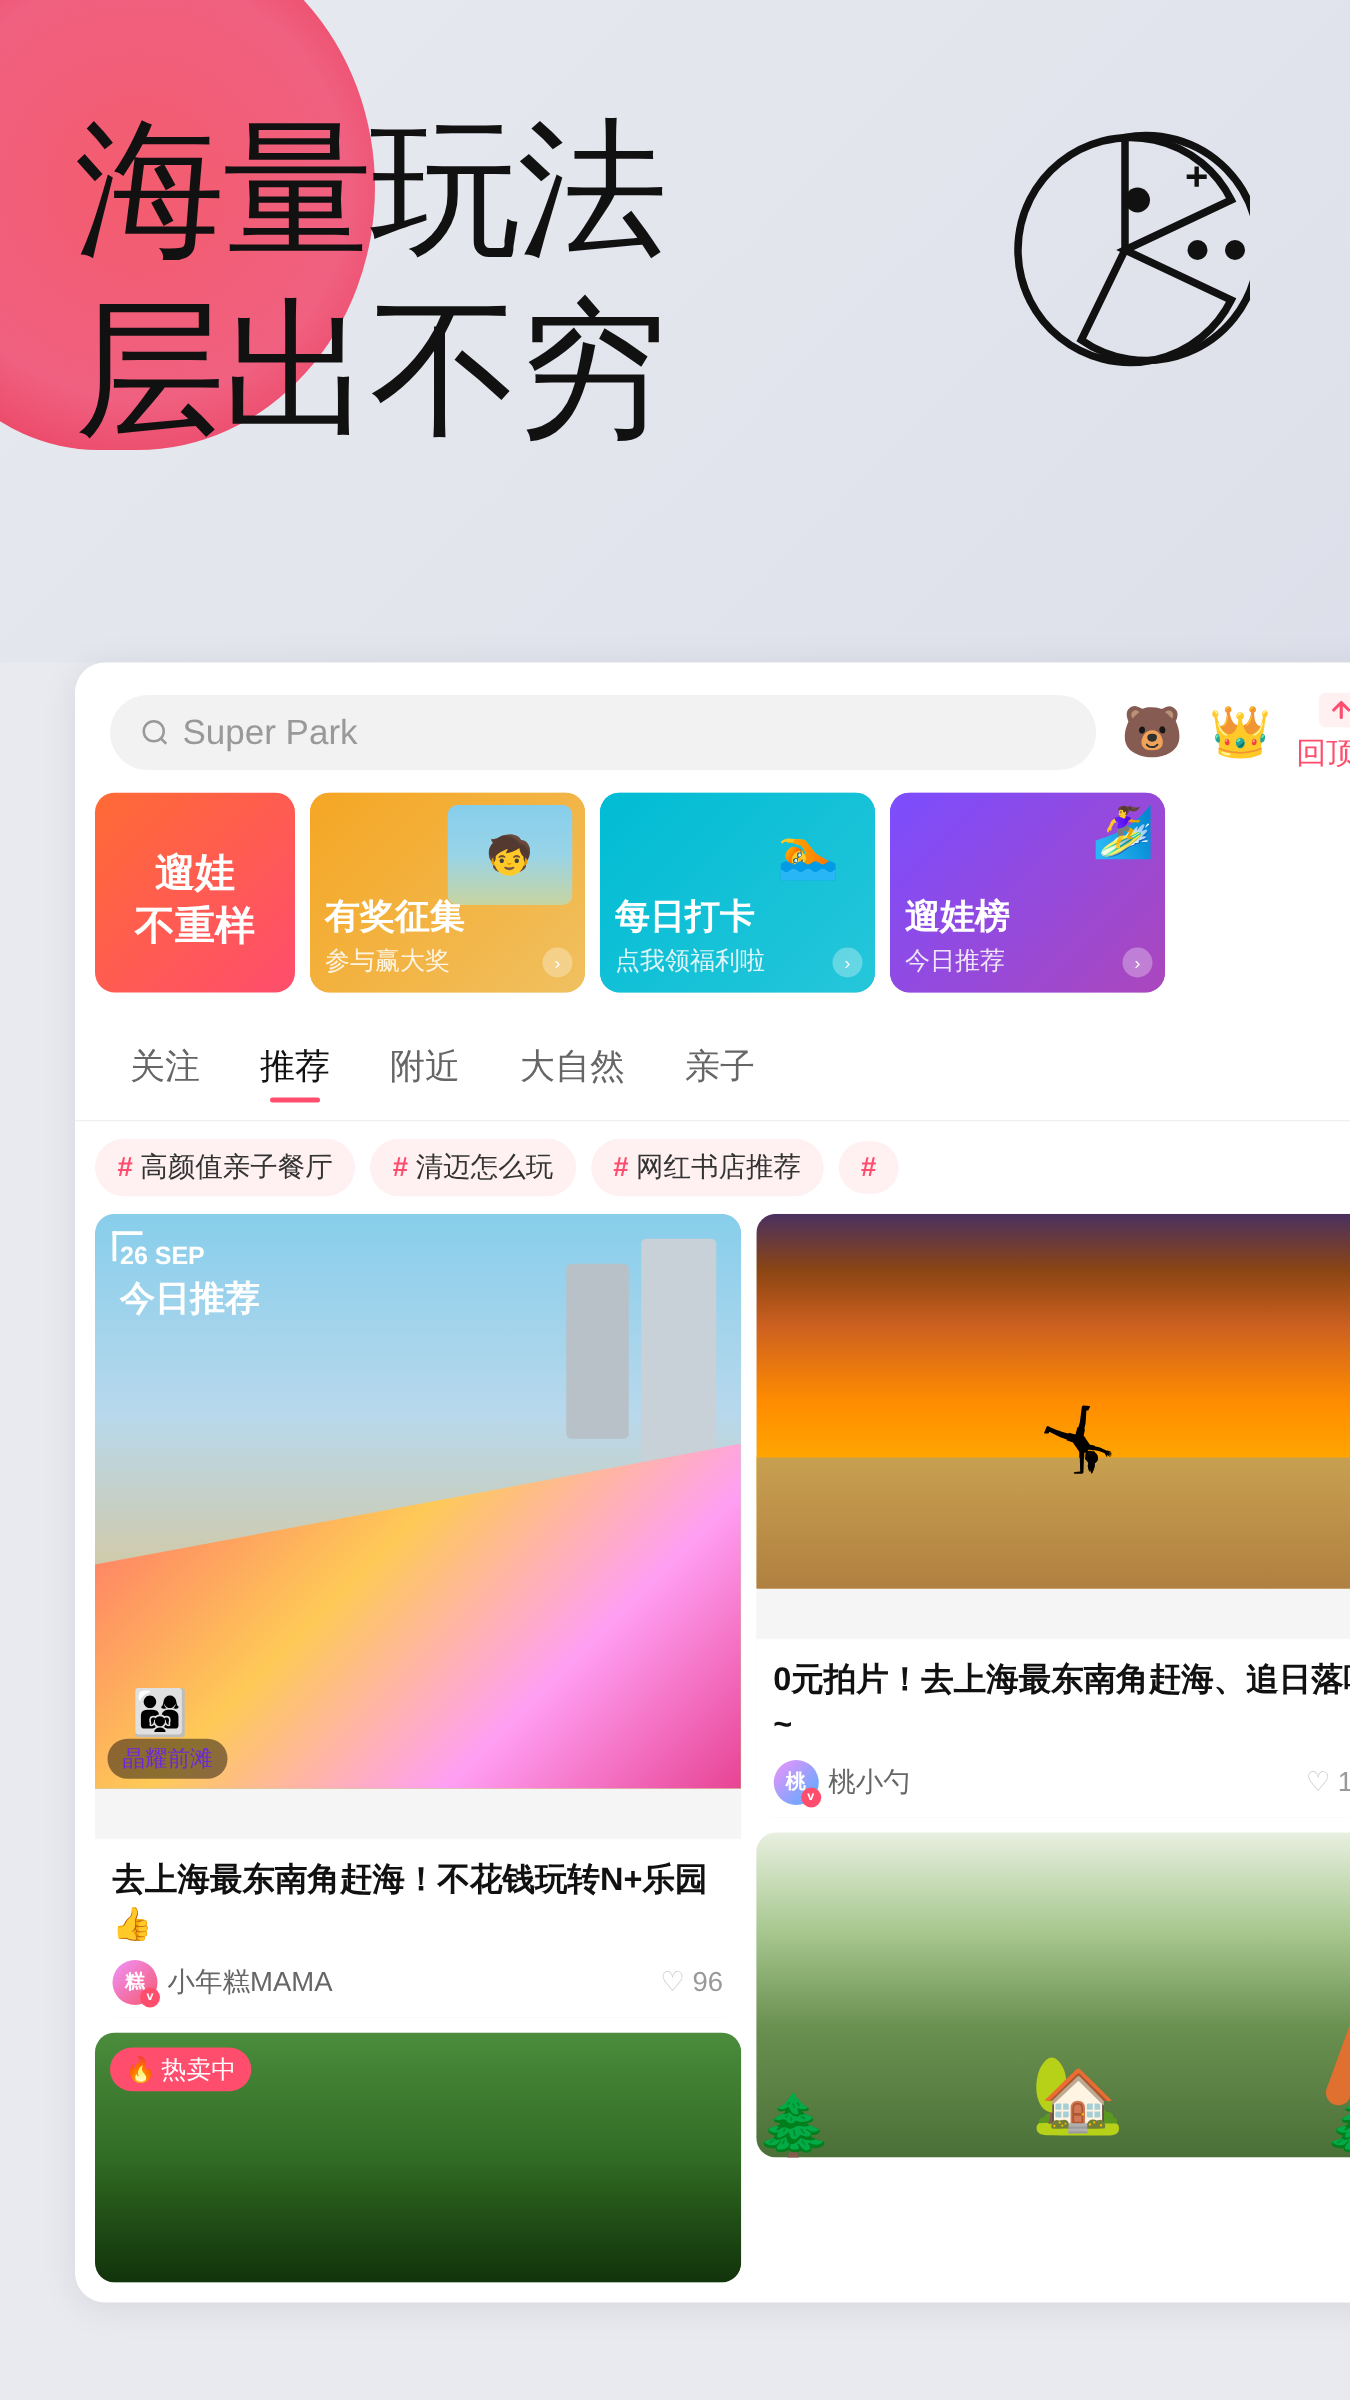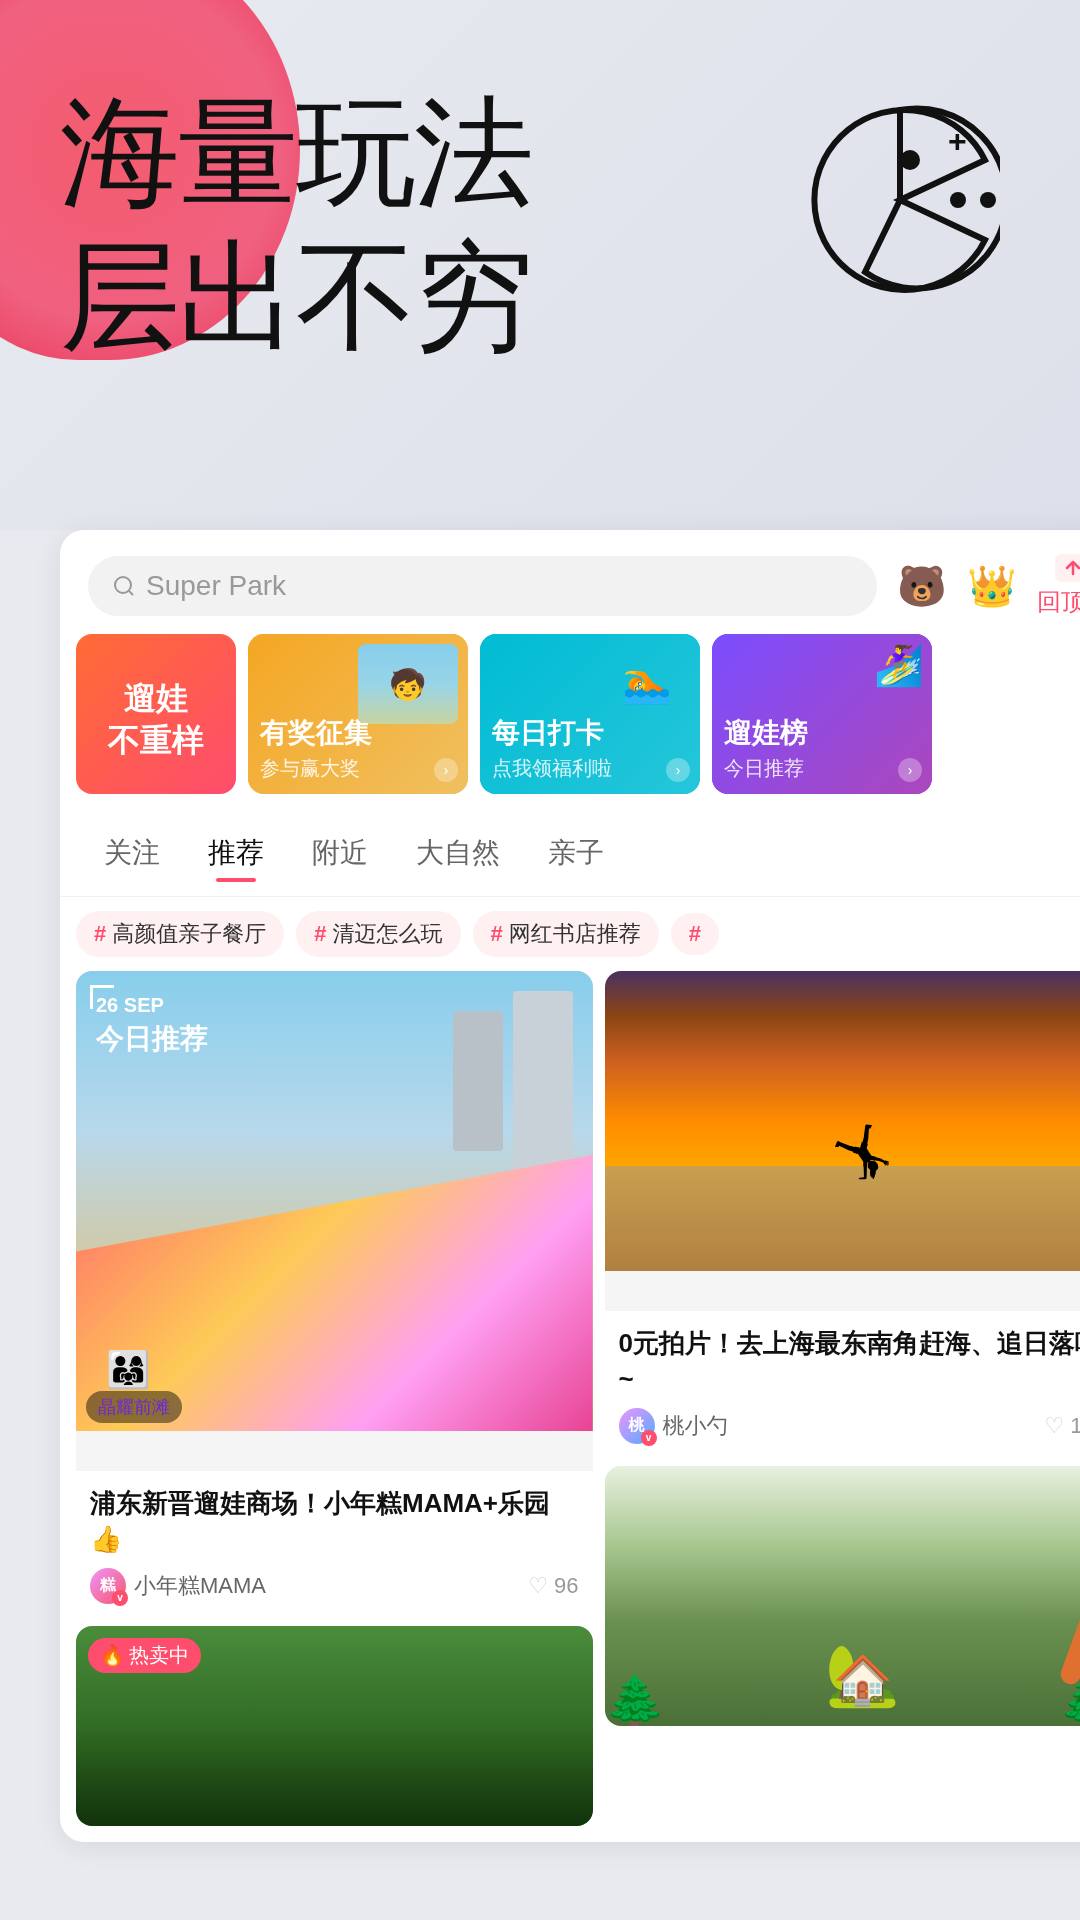--- a/index.html
+++ b/index.html
@@ -557,21 +557,21 @@
 
               <div class="date-corner-tl"></div>
               <div class="date-badge">
                 <div class="date-day">26 SEP</div>
                 <div class="date-label">今日推荐</div>
               </div>
             </div>
             <div class="location-badge">晶耀前滩</div>
           </div>
           <div class="card-body">
-            <div class="card-title">浦东新晋遛娃商场！小年糕MAMA+乐园 👍</div>
+            <div class="card-title">去上海最东南角赶海！不花钱玩转N+乐园 👍</div>
             <div class="card-footer">
               <div class="card-author">
                 <div class="author-avatar">
                   糕
                   <div class="author-v-badge">v</div>
                 </div>
                 <span class="author-name">小年糕MAMA</span>
               </div>
               <div class="card-likes">
                 <span class="heart-icon">♡</span>

